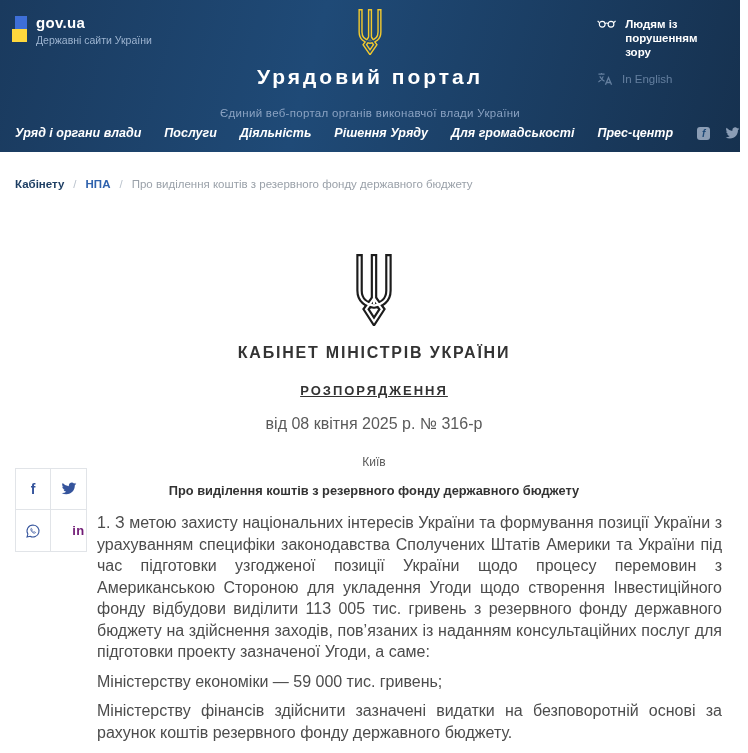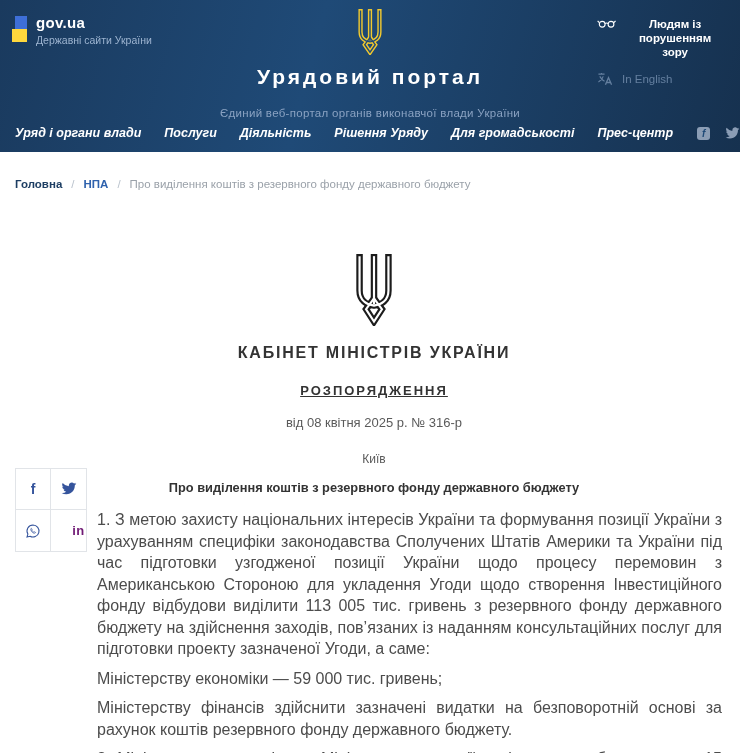--- a/index.html
+++ b/index.html
@@ -16,21 +16,21 @@
   .govua { position:absolute; left:15px; top:14px; display:flex; gap:9px; cursor:pointer; }
   .govua .flag { width:12px; display:flex; flex-direction:column; margin-top:2px; }
   .govua .flag .b { height:13px; background:#3e6fd8; }
   .govua .flag .y { height:13px; background:#ffd83d; margin-left:-3px; }
   .govua-name { font-size:15px; font-weight:bold; letter-spacing:.3px; }
   .govua-tag  { font-size:10.5px; color:#9db4d0; margin-top:3px; }
 
   .header-trident { position:absolute; left:50%; transform:translateX(-50%); top:7px; }
 
   .top-right { position:absolute; right:15px; top:17px; width:128px; }
-  .access-link { display:flex; gap:9px; cursor:pointer;text-align:center; }
+  .access-link { display:flex; gap:9px; cursor:pointer; }
   .access-link .txt { font-size:11.5px; font-weight:bold; line-height:14px; width:104px; }
   .lang-link { display:flex; gap:9px; margin-top:13px; color:#647f9f; cursor:pointer; align-items:center; }
   .lang-link .txt { font-size:11.5px; }
 
   .masthead { text-align:center; }
   .masthead h1 { font-size:21px; font-weight:bold; letter-spacing:3px; margin-top:5px; }
   .masthead p  { font-size:11.5px; color:#8aa2c2; margin-top:18px; letter-spacing:.3px; }
 
   .main-nav { position:absolute; left:0; right:0; bottom:0; height:38px;
     display:flex; align-items:center; padding:0 15px;font-style:italic; }
@@ -47,21 +47,21 @@
   .crumb-home { color:#1d3e63; font-weight:bold; cursor:pointer; }
   .crumb-link { color:#2f62ad; font-weight:bold; cursor:pointer; }
   .crumb-sep  { color:#b9c2cc; }
   .crumb-cur  { color:#9aa1a9; }
 
   
   .doc-head { text-align:center; }
   .doc-trident { margin-top:52px; }
   .doc-org   { font-size:16px; font-weight:bold; color:#333; letter-spacing:1.8px; margin-top:14px; }
   .doc-type  { font-size:13px; font-weight:bold; color:#333; letter-spacing:2px; margin-top:21px;text-decoration:underline; }
-  .doc-date  { font-size:13px; color:#5a5a5a; margin-top:17px; }
+  .doc-date  { font-size:16px; color:#5a5a5a; margin-top:17px; }
   .doc-place { font-size:12px; color:#5a5a5a; margin-top:22px; }
   .doc-title { font-size:12.8px; font-weight:bold; color:#333; margin-top:14px; }
 
   .doc-body { padding:14px 26px 0 97px; }
   .doc-body p { font-size:16px; color:#4c4c4c; line-height:21.5px; text-align:justify; margin-bottom:8px; }
 
   
   .share-box { position:absolute; left:15px; top:468px; width:72px;
     border:1px solid #e1e4e8; display:grid; grid-template-columns:1fr 1fr; background:#fff; }
   .share-cell { height:41px; display:flex; align-items:center; justify-content:center; cursor:pointer; }
@@ -151,21 +151,21 @@
             <rect width="16" height="12" rx="3" fill="#8b9db5"></rect>
             <path d="M6.4 3.5 L10.6 6 L6.4 8.5 Z" fill="#1f4a77"></path>
           </svg>
       </span>
     </span>
 
   </nav>
 </header>
 
 <div class="breadcrumb">
-  <span class="crumb-home">Головна</span>
+  <span class="crumb-home">Кабінету</span>
   <span class="crumb-sep">/</span>
   <span class="crumb-link">НПА</span>
   <span class="crumb-sep">/</span>
   <span class="crumb-cur">Про виділення коштів з резервного фонду державного бюджету</span>
 </div>
 
 <main>
   <div class="doc-head">
     <svg class="doc-trident" width="52" height="74" viewBox="0 0 72 100">
       <g fill="none" stroke-linecap="square">

